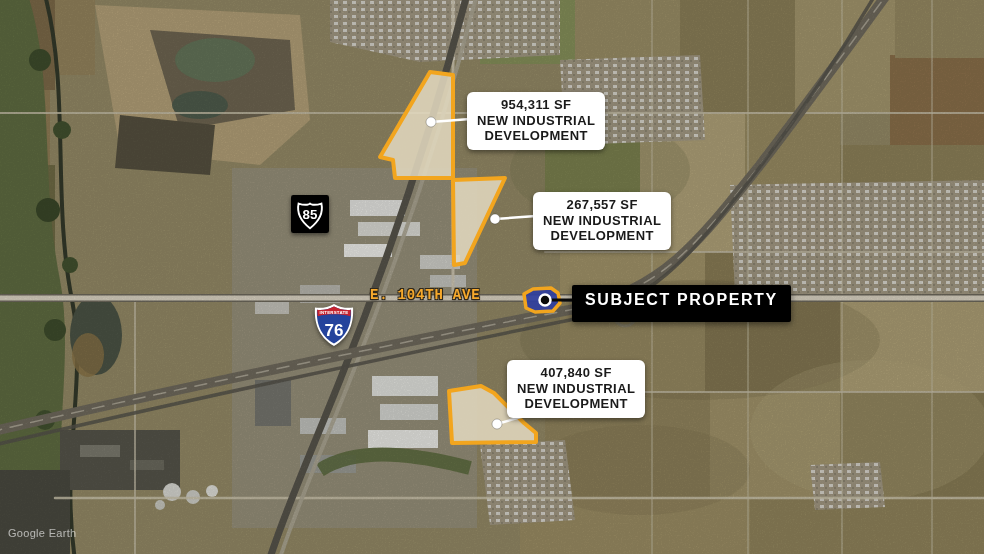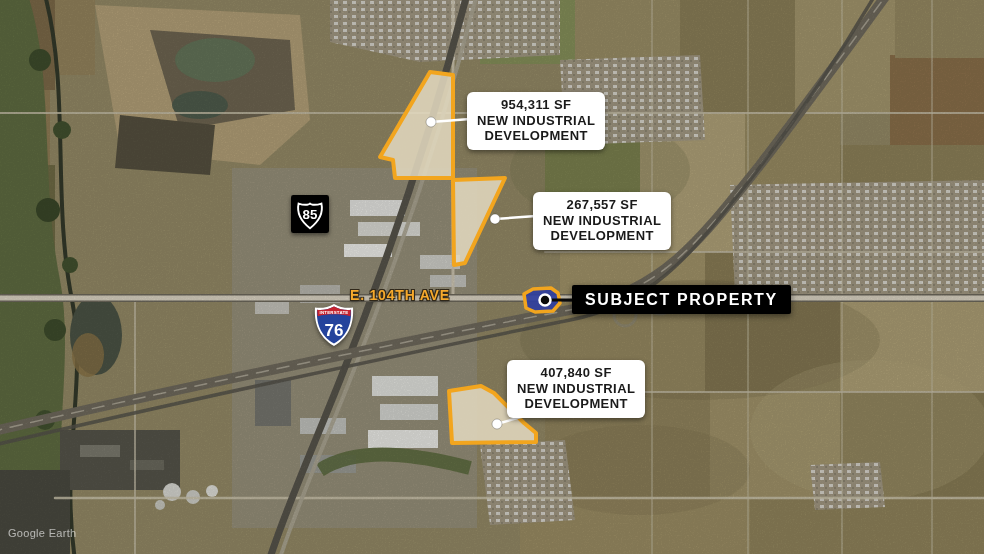--- a/index.html
+++ b/index.html
@@ -22,21 +22,21 @@
   .map-art{position:absolute;left:0;top:0;}
   .overlay{position:absolute;left:0;top:0;width:100%;height:100%;}
   .callout{
     position:absolute;background:var(--callout-bg,#fff);color:var(--callout-text,#111);
     border-radius:6px;padding:5px 10px 6px;text-align:center;font-weight:bold;
     font-size:13px;line-height:1.2;letter-spacing:.4px;white-space:nowrap;
     box-shadow:0 2px 5px rgba(0,0,0,.45);
   }
   .subject-label{
     position:absolute;background:var(--subject-label-bg,#000);color:var(--subject-label-text,#fff);
-    font-weight:bold;font-size:16px;letter-spacing:1.6px;padding:6px 13px 5px;
+    font-weight:bold;font-size:16px;letter-spacing:1.6px;padding:6px 13px 13px;
     white-space:nowrap;box-shadow:0 2px 6px rgba(0,0,0,.5);border-radius:2px;
   }
   .road-label{
     position:absolute;color:var(--road-label-color,#F6A92C);font-weight:bold;
     font-size:14px;letter-spacing:.8px;white-space:nowrap;
     text-shadow:-1px -1px 0 #30281a,1px -1px 0 #30281a,-1px 1px 0 #30281a,1px 1px 0 #30281a,0 2px 3px rgba(0,0,0,.45);
   }
   .shield{position:absolute;filter:drop-shadow(0 2px 2px rgba(0,0,0,.5));}
   .watermark{
     position:absolute;left:8px;top:527px;color:rgba(255,255,255,.62);
@@ -207,21 +207,21 @@
     </div>
 
     <div class="callout" style="left:507px;top:360px;">
       <div>407,840 SF</div>
       <div>NEW INDUSTRIAL</div>
       <div>DEVELOPMENT</div>
     </div>
 
     <div class="subject-label" style="left:572px;top:285px;">SUBJECT PROPERTY</div>
 
-    <div class="road-label" style="left:350px;top:287px;">E. 104TH AVE</div>
+    <div class="road-label" style="left:370px;top:287px;font-family:Liberation Mono, monospace;">E. 104TH AVE</div>
 
     <div class="shield" style="left:291px;top:195px;">
       <svg width="38" height="38" viewBox="0 0 40 40">
         <rect width="40" height="40" rx="2.5" fill="#000"></rect>
         <path d="M8,9 C11,10 14,10.6 17,10.2 C18.2,10 19.4,9.6 20,9 C20.6,9.6 21.8,10 23,10.2 C26,10.6 29,10 32,9 C33.5,16 33,25 20,35 C7,25 6.5,16 8,9 Z" fill="none" stroke="#fff" stroke-width="2"></path>
         <text x="20" y="25.5" text-anchor="middle" font-family="Liberation Sans, sans-serif" font-size="14" font-weight="bold" fill="#fff">85</text>
       </svg>
     </div>
 
     <div class="shield" style="left:314px;top:303px;">

